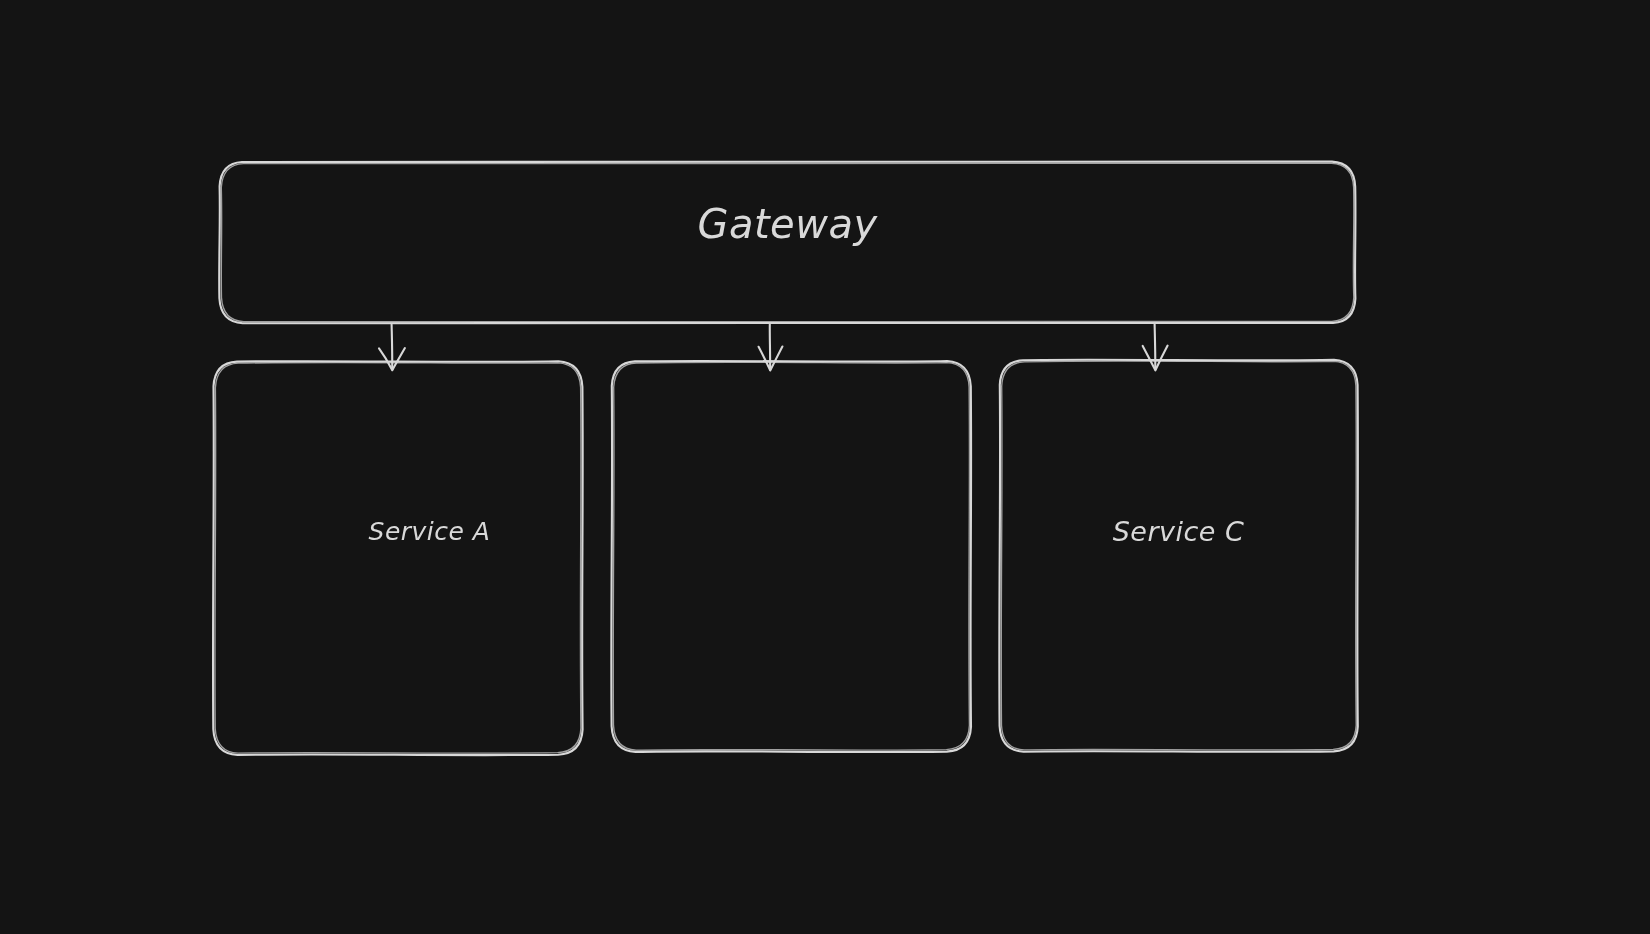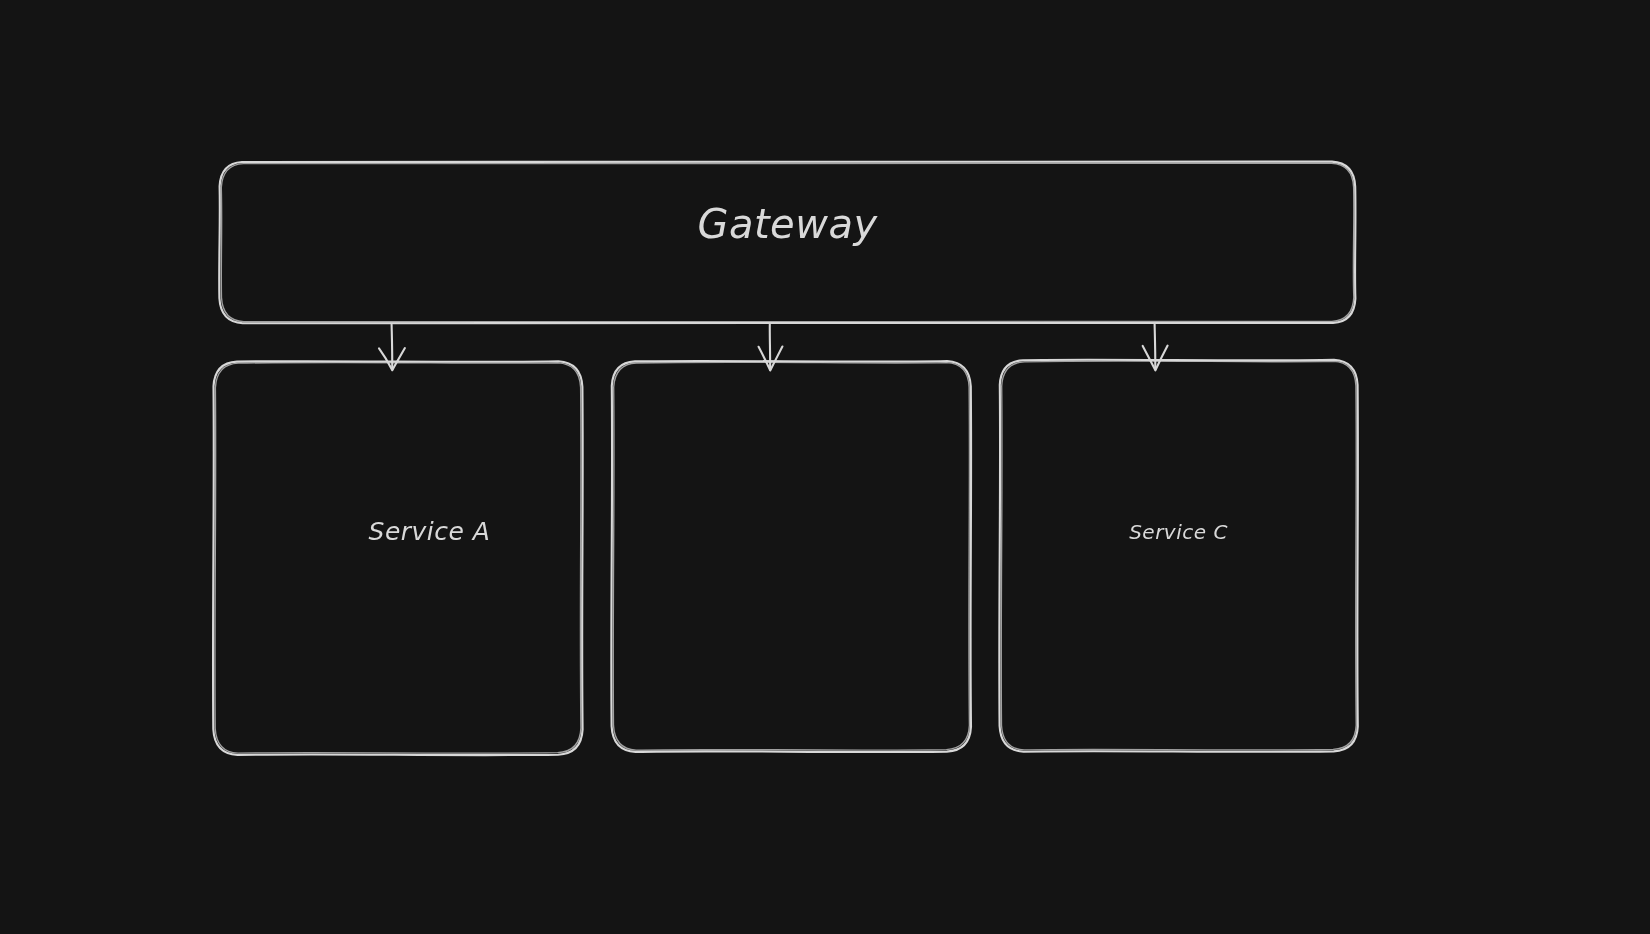--- a/index.html
+++ b/index.html
@@ -56,21 +56,21 @@
     left: 612px;
     top: 515px;
     width: 358px;
     font-size: 25px;
     line-height: 34px;
   }
   #label-service-c {
     left: 1000px;
     top: 515px;
     width: 357px;
-    font-size: 20px;
+    font-size: 27px;
     line-height: 34px;
   }
 </style>
 </head>
 <body>
 
 <div id="canvas">
 
   <svg id="sketch-svg" viewBox="0 0 1650 934" xmlns="http://www.w3.org/2000/svg">
 

